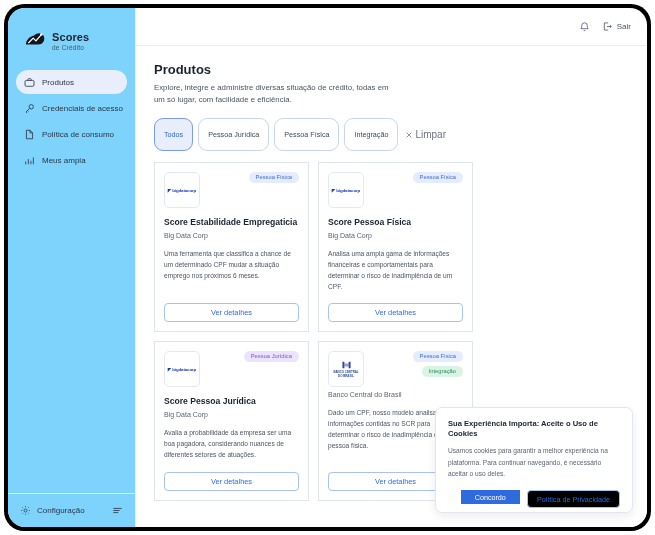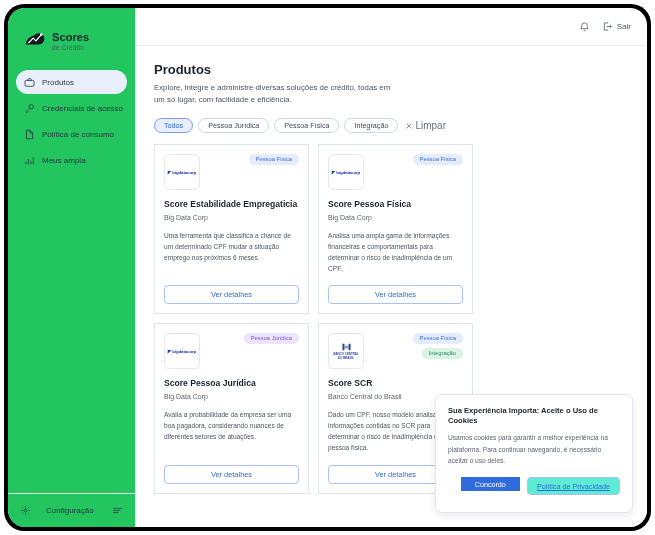--- a/index.html
+++ b/index.html
@@ -25,21 +25,21 @@
     border-radius: 17px;
     overflow: hidden;
     position: relative;
     display: flex;
   }
 
   
   .sidebar {
     width: 128px;
     height: 100%;
-    background: #22c55e;
+    background: #7dd3fc;
     border-right: 1px solid #e9ecf1;
     display: flex;
     flex-direction: column;
     flex: 0 0 128px;
   }
   .brand {
     display: flex;
     align-items: center;
     gap: 6px;
     padding: 16px 0 0 16px;
@@ -76,21 +76,21 @@
   .nav-item.active { background: #e8eefc; font-weight: normal; }
   .nav-icon { width: 11px; height: 11px; flex: 0 0 11px; display: flex; align-items: center; justify-content: center; }
 
   .sidebar-spacer { flex: 1 1 auto; }
   .sidebar-bottom {
     border-top: 1px solid #e9ecf1;
     height: 34px;
     display: flex;
     align-items: center;
     padding: 0 12px;
-    gap: 15px;
+    gap: 6px;
   }
   .sidebar-bottom .label { font-size: 8px; color: #2b3545; flex: 1 1 auto; }
 
   
   .main { flex: 1 1 auto; height: 100%; display: flex; flex-direction: column; min-width: 0; }
   .topbar {
     height: 38px;
     border-bottom: 1px solid #e9ecf1;
     display: flex;
     align-items: center;
@@ -113,21 +113,21 @@
   .page-sub {
     font-size: 7.8px;
     color: #4b5563;
     margin-top: 5px;
     line-height: 1.55;
     max-width: 245px;
   }
 
   .filters { display: flex; align-items: center; gap: 5px; margin-top: 12px; }
   .chip {
-    height: 15px;
+    height: 33px;
     padding: 0 9px;
     border: 1px solid #c9d6ee;
     border-radius: 9px;
     font-size: 7.2px;
     color: #3c4a60;
     display: flex;
     align-items: center;
     background: #ffffff;
     cursor: pointer;
     white-space: nowrap;
@@ -206,38 +206,37 @@
 
   
   .cookie {
     position: absolute;
     right: 14px;
     bottom: 14px;
     width: 198px;
     background: #ffffff;
     border: 1px solid #e1e6ef;
     border-radius: 7px;
-    padding: 11px 12px 17px 12px;
+    padding: 11px 12px 4px 12px;
     box-shadow: 0 3px 10px rgba(20,30,60,.08);
   }
   .cookie-title { font-size: 7.6px; font-weight: bold; color: #1b2330; line-height: 1.3; }
   .cookie-text { font-size: 6.6px; color: #5b6472; line-height: 1.7; margin-top: 7px; }
   .cookie-actions { display: flex; justify-content: flex-end; gap: 7px; margin-top: 11px; }
   .btn-primary {
     background: #2f6bdc; color: #fff; border: 1px solid #2f6bdc;
     border-radius: 0; font-size: 7.2px; height: 14px; padding: 0 13px;
     display: flex; align-items: center; cursor: pointer;
     font-family: "Liberation Sans", sans-serif;
   }
   .btn-secondary {
-    background: #5eead4; color: #2f6bdc; border: 1px solid #a9c2ef;
+    background: #000000; color: #2f6bdc; border: 1px solid #a9c2ef;
     border-radius: 4px; font-size: 7.2px; height: 18px; padding: 0 9px;
     display: flex; align-items: center; cursor: pointer;
     font-family: "Liberation Sans", sans-serif;
-    text-decoration: underline;
   }
 
   .bdc-logo { font-size: 4.4px; color: #1a3bb3; font-weight: bold; letter-spacing: -.1px; }
   .bcb-wrap { display: flex; flex-direction: column; align-items: center; gap: 1px; }
   .bcb-text { font-size: 2.9px; color: #2b4a9e; font-weight: bold; text-align: center; line-height: 1.25; }
 </style>
 </head>
 <body>
 
 <div class="window-frame">
@@ -330,21 +329,21 @@
             <path d="M9 2.8H3.4v10.4H9"></path>
             <path d="M7.3 8h6.1M11.4 5.9L13.6 8l-2.2 2.1"></path>
           </svg>
         </span>
         <span class="label">Sair</span>
       </span>
     </header>
 
     <div class="content">
       <h1 class="page-title">Produtos</h1>
-      <p class="page-sub">Explore, integre e administre diversas soluções de crédito, todas em um só lugar, com facilidade e eficiência.</p>
+      <p class="page-sub">Explore, integre e administre diversas situação de crédito, todas em um só lugar, com facilidade e eficiência.</p>
 
       <div class="filters">
         <span class="chip active">Todos</span>
         <span class="chip">Pessoa Jurídica</span>
         <span class="chip">Pessoa Física</span>
         <span class="chip">Integração</span>
         <span class="clear-btn">
           <span>
             <svg viewBox="0 0 10 10" width="6" height="6" stroke="#6b7280" stroke-width="1.3" stroke-linecap="round">
               <path d="M1.5 1.5L8.5 8.5M8.5 1.5L1.5 8.5"></path>
@@ -410,21 +409,20 @@
                   <path d="M5.4 4.4h5.2v1.1H5.4zM5.4 6.5h5.2v1.1H5.4z" fill="#2b4a9e"></path>
                 </svg>
                 <span class="bcb-text">BANCO CENTRAL<br>DO BRASIL</span>
               </span>
             </div>
             <div class="badges">
               <span class="badge pf">Pessoa Física</span>
               <span class="badge integ">Integração</span>
             </div>
           </div>
-          <div class="card-title">Score SCR</div>
           <div class="card-vendor">Banco Central do Brasil</div>
           <div class="card-desc">Dado um CPF, nosso modelo analisa as informações contidas no SCR para determinar o risco de inadimplência de uma pessoa física.</div>
           <button class="card-btn">Ver detalhes</button>
         </article>
 
       </div>
 
       <div class="cookie">
         <div class="cookie-title">Sua Experiência Importa: Aceite o Uso de Cookies</div>
         <div class="cookie-text">Usamos cookies para garantir a melhor experiência na plataforma. Para continuar navegando, é necessário aceitar o uso deles.</div>

